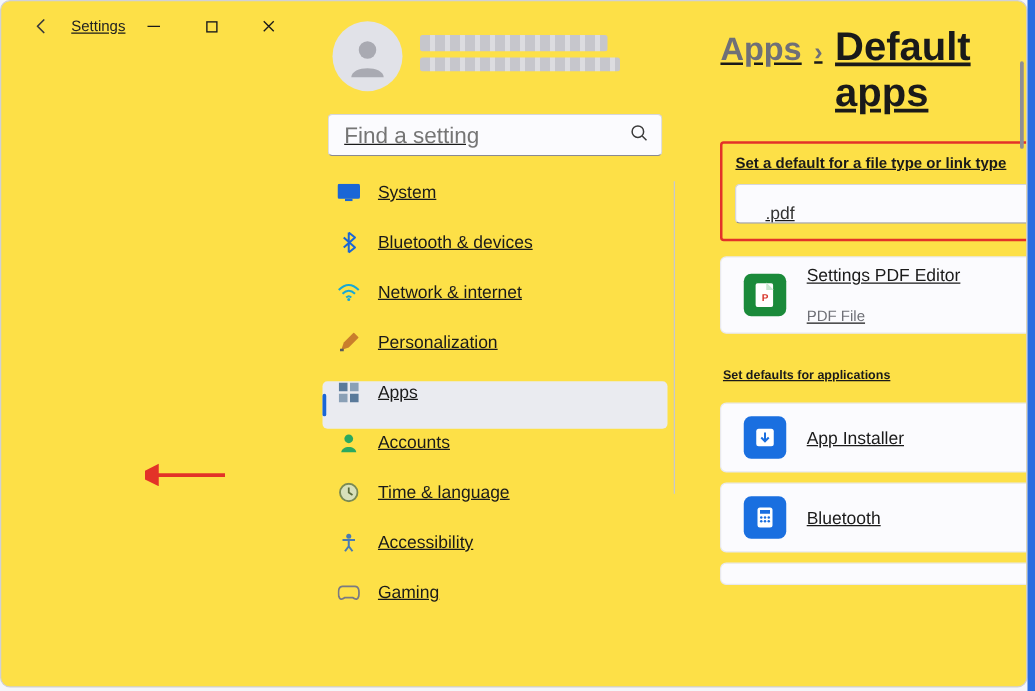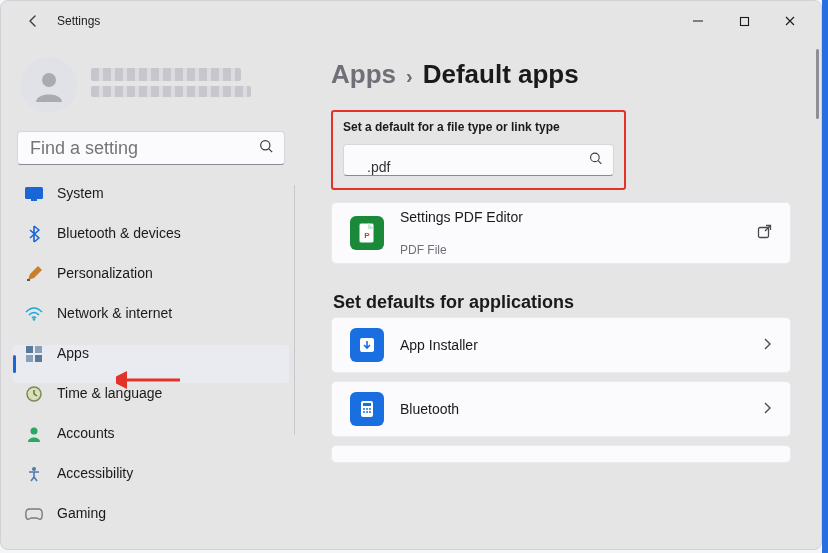--- a/index.html
+++ b/index.html
@@ -9,26 +9,27 @@
       width: 828px;
       height: 553px;
       overflow: hidden;
       font-size: 14px;
       color: #1a1a1a;
       position: relative;
     }
     .window {
       width: 822px;
       height: 550px;
-      background: #e5e5e5;
+      background: #fde047;
       border: 1px solid #d0d0d6;
       border-radius: 8px;
       display: flex;
-      flex-direction: column;
+      flex-direction: row;
       position: relative;
+      text-decoration: underline;
     }
     .titlebar {
       height: 40px;
       display: flex;
       align-items: center;
       padding: 0 8px 0 20px;
     }
     .back-btn {
       width: 24px; height: 24px;
       display:flex; align-items:center; justify-content:center;
@@ -132,21 +133,21 @@
       padding: 18px 16px 0 30px;
       overflow:hidden;
       position:relative;
     }
     .breadcrumb {
       display:flex; align-items:baseline; gap:10px;
       margin-bottom:20px;
     }
     .bc-parent { font-size:26px; font-weight:600; color:#6f7077; }
     .bc-sep { font-size:20px; color:#6f7077; font-weight:600;}
-    .bc-current { font-size:26px; font-weight:600; color:#1a1a1a; }
+    .bc-current { font-size:32px; font-weight:600; color:#1a1a1a; }
     .red-box {
       border:2.5px solid #e33228;
       border-radius:3px;
       padding:8px 10px 12px 10px;
       width:295px;
       margin-bottom:12px;
     }
     .section-title {
       font-size:12px; font-weight:600; color:#1a1a1a;
       margin-bottom:10px;
@@ -182,22 +183,22 @@
       display:flex; align-items:center; justify-content:center;
       margin-right:16px;
       flex-shrink:0;
     }
     .app-name { font-size:14px; color:#1a1a1a; }
     .app-sub { font-size:12px; color:#6f7077; margin-top:18px; }
     .card-action {
       margin-left:auto;
     }
     .section2-title {
-      font-size:18px; font-weight:600; color:#1a1a1a;
-      margin: 28px 0 4px 2px;
+      font-size:10px; font-weight:600; color:#1a1a1a;
+      margin: 28px 0 16px 2px;
     }
     .appsearch-wrap { width:290px; margin-bottom:18px; }
     
     .arrow-ann {
       position:absolute;
       left:116px; top:368px;
       pointer-events:none;
     }
     
     .scroll-thumb {
@@ -287,68 +288,68 @@
           <span class="nav-icon">
             <svg width="14" height="18" viewBox="0 0 14 18">
                 <path d="M7 1 L7 17 M7 1 L12 5 L3 13 M7 17 L12 13 L3 5" stroke="#1a66d6" stroke-width="1.6" fill="none" stroke-linejoin="round"></path>
               </svg>
           </span>
           <span>Bluetooth &amp; devices</span>
         </div>
 
         <div class="nav-item">
           <span class="nav-icon">
+            <svg width="18" height="14" viewBox="0 0 18 14">
+                <path d="M1 5 Q9 -3 17 5 M4 8 Q9 3 14 8 M7 11 Q9 9 11 11" stroke="#17a8d6" stroke-width="1.6" fill="none"></path>
+                <circle cx="9" cy="12.5" r="1.2" fill="#17a8d6"></circle>
+              </svg>
+          </span>
+          <span>Network &amp; internet</span>
+        </div>
+
+        <div class="nav-item">
+          <span class="nav-icon">
             <svg width="16" height="16" viewBox="0 0 16 16">
                 <path d="M2 14 L4 8 L12 0 L16 4 L8 12 Z" fill="#c97e2c"></path>
                 <rect x="1" y="13" width="3" height="2" fill="#5a5a5a"></rect>
               </svg>
           </span>
           <span>Personalization</span>
-        </div>
-
-        <div class="nav-item">
-          <span class="nav-icon">
-            <svg width="18" height="14" viewBox="0 0 18 14">
-                <path d="M1 5 Q9 -3 17 5 M4 8 Q9 3 14 8 M7 11 Q9 9 11 11" stroke="#17a8d6" stroke-width="1.6" fill="none"></path>
-                <circle cx="9" cy="12.5" r="1.2" fill="#17a8d6"></circle>
-              </svg>
-          </span>
-          <span>Network &amp; internet</span>
         </div>
 
         <div class="nav-item selected">
           <span class="nav-icon">
             <svg width="16" height="16" viewBox="0 0 16 16">
                 <rect x="0" y="0" width="7" height="7" fill="#5a7a9a"></rect>
                 <rect x="9" y="0" width="7" height="7" fill="#8aa0b6"></rect>
                 <rect x="0" y="9" width="7" height="7" fill="#8aa0b6"></rect>
                 <rect x="9" y="9" width="7" height="7" fill="#5a7a9a"></rect>
               </svg>
           </span>
           <span>Apps</span>
         </div>
 
         <div class="nav-item">
           <span class="nav-icon">
             <svg width="16" height="16" viewBox="0 0 16 16">
+                <circle cx="8" cy="5" r="3.5" fill="#2aa860"></circle>
+                <path d="M2 16 C2 10 14 10 14 16 Z" fill="#2aa860"></path>
+              </svg>
+          </span>
+          <span>Accounts</span>
+        </div>
+
+        <div class="nav-item">
+          <span class="nav-icon">
+            <svg width="16" height="16" viewBox="0 0 16 16">
                 <circle cx="8" cy="8" r="7" stroke="#7a8a54" stroke-width="1.5" fill="#d8e0ba"></circle>
                 <path d="M8 4 L8 8 L11 10" stroke="#5a6a3a" stroke-width="1.4" fill="none"></path>
               </svg>
           </span>
           <span>Time &amp; language</span>
-        </div>
-
-        <div class="nav-item">
-          <span class="nav-icon">
-            <svg width="16" height="16" viewBox="0 0 16 16">
-                <circle cx="8" cy="5" r="3.5" fill="#2aa860"></circle>
-                <path d="M2 16 C2 10 14 10 14 16 Z" fill="#2aa860"></path>
-              </svg>
-          </span>
-          <span>Accounts</span>
         </div>
 
         <div class="nav-item">
           <span class="nav-icon">
             <svg width="16" height="16" viewBox="0 0 16 16">
                 <circle cx="8" cy="3" r="2" fill="#4a7ab0"></circle>
                 <path d="M3 6 L13 6 M8 6 L8 11 M8 11 L5 15 M8 11 L11 15" stroke="#4a7ab0" stroke-width="1.6"></path>
               </svg>
           </span>
           <span>Accessibility</span>

